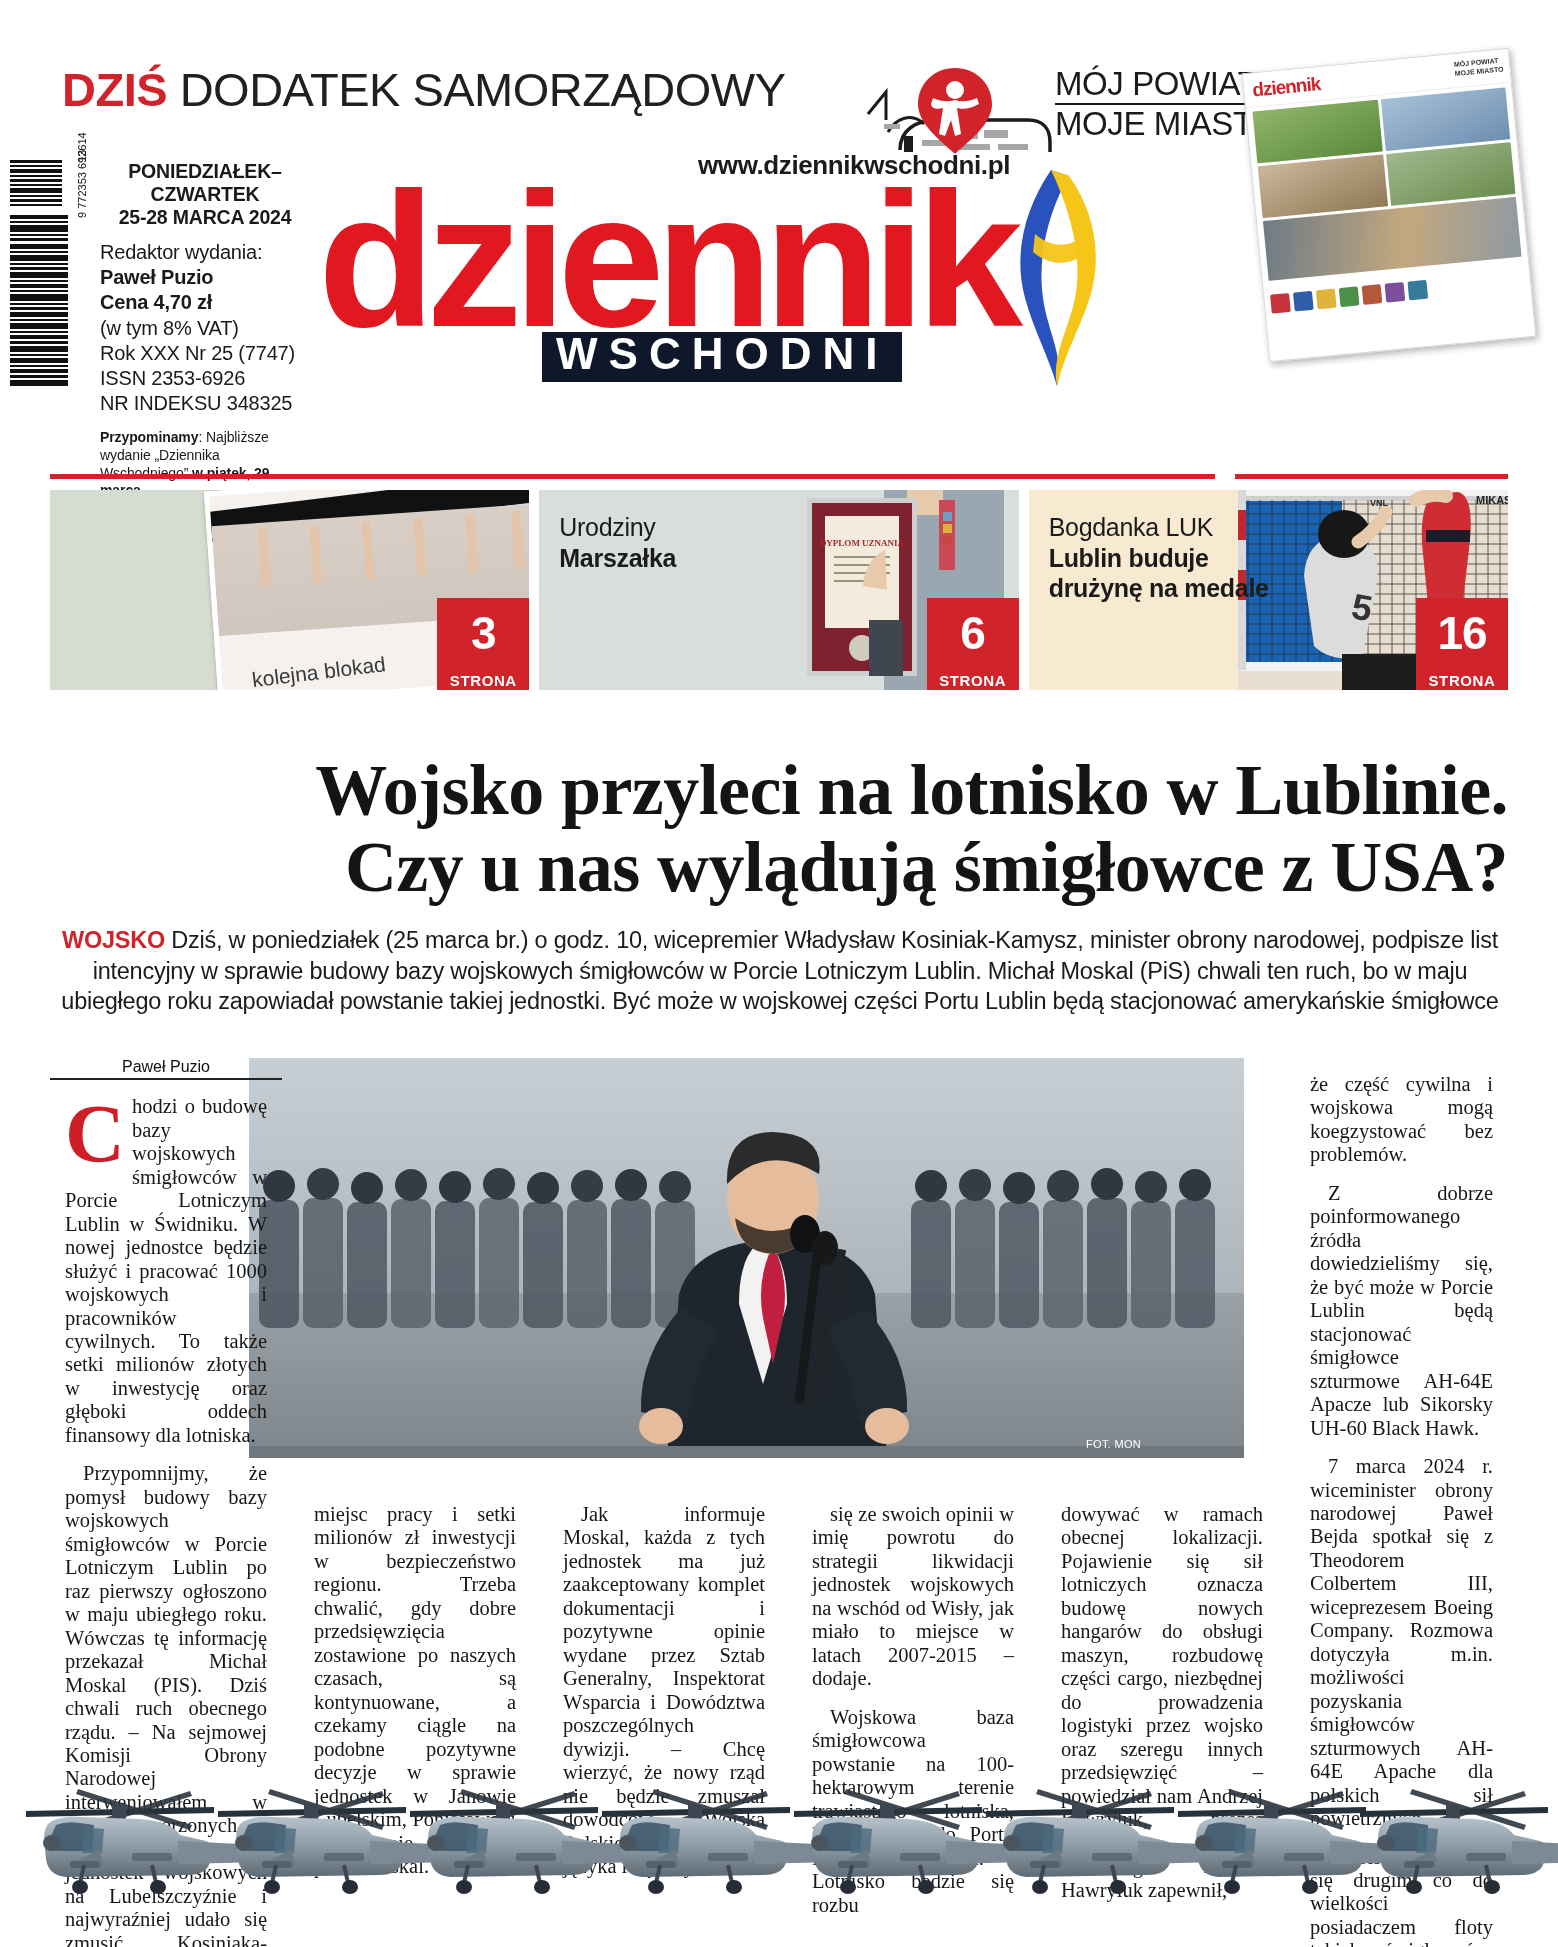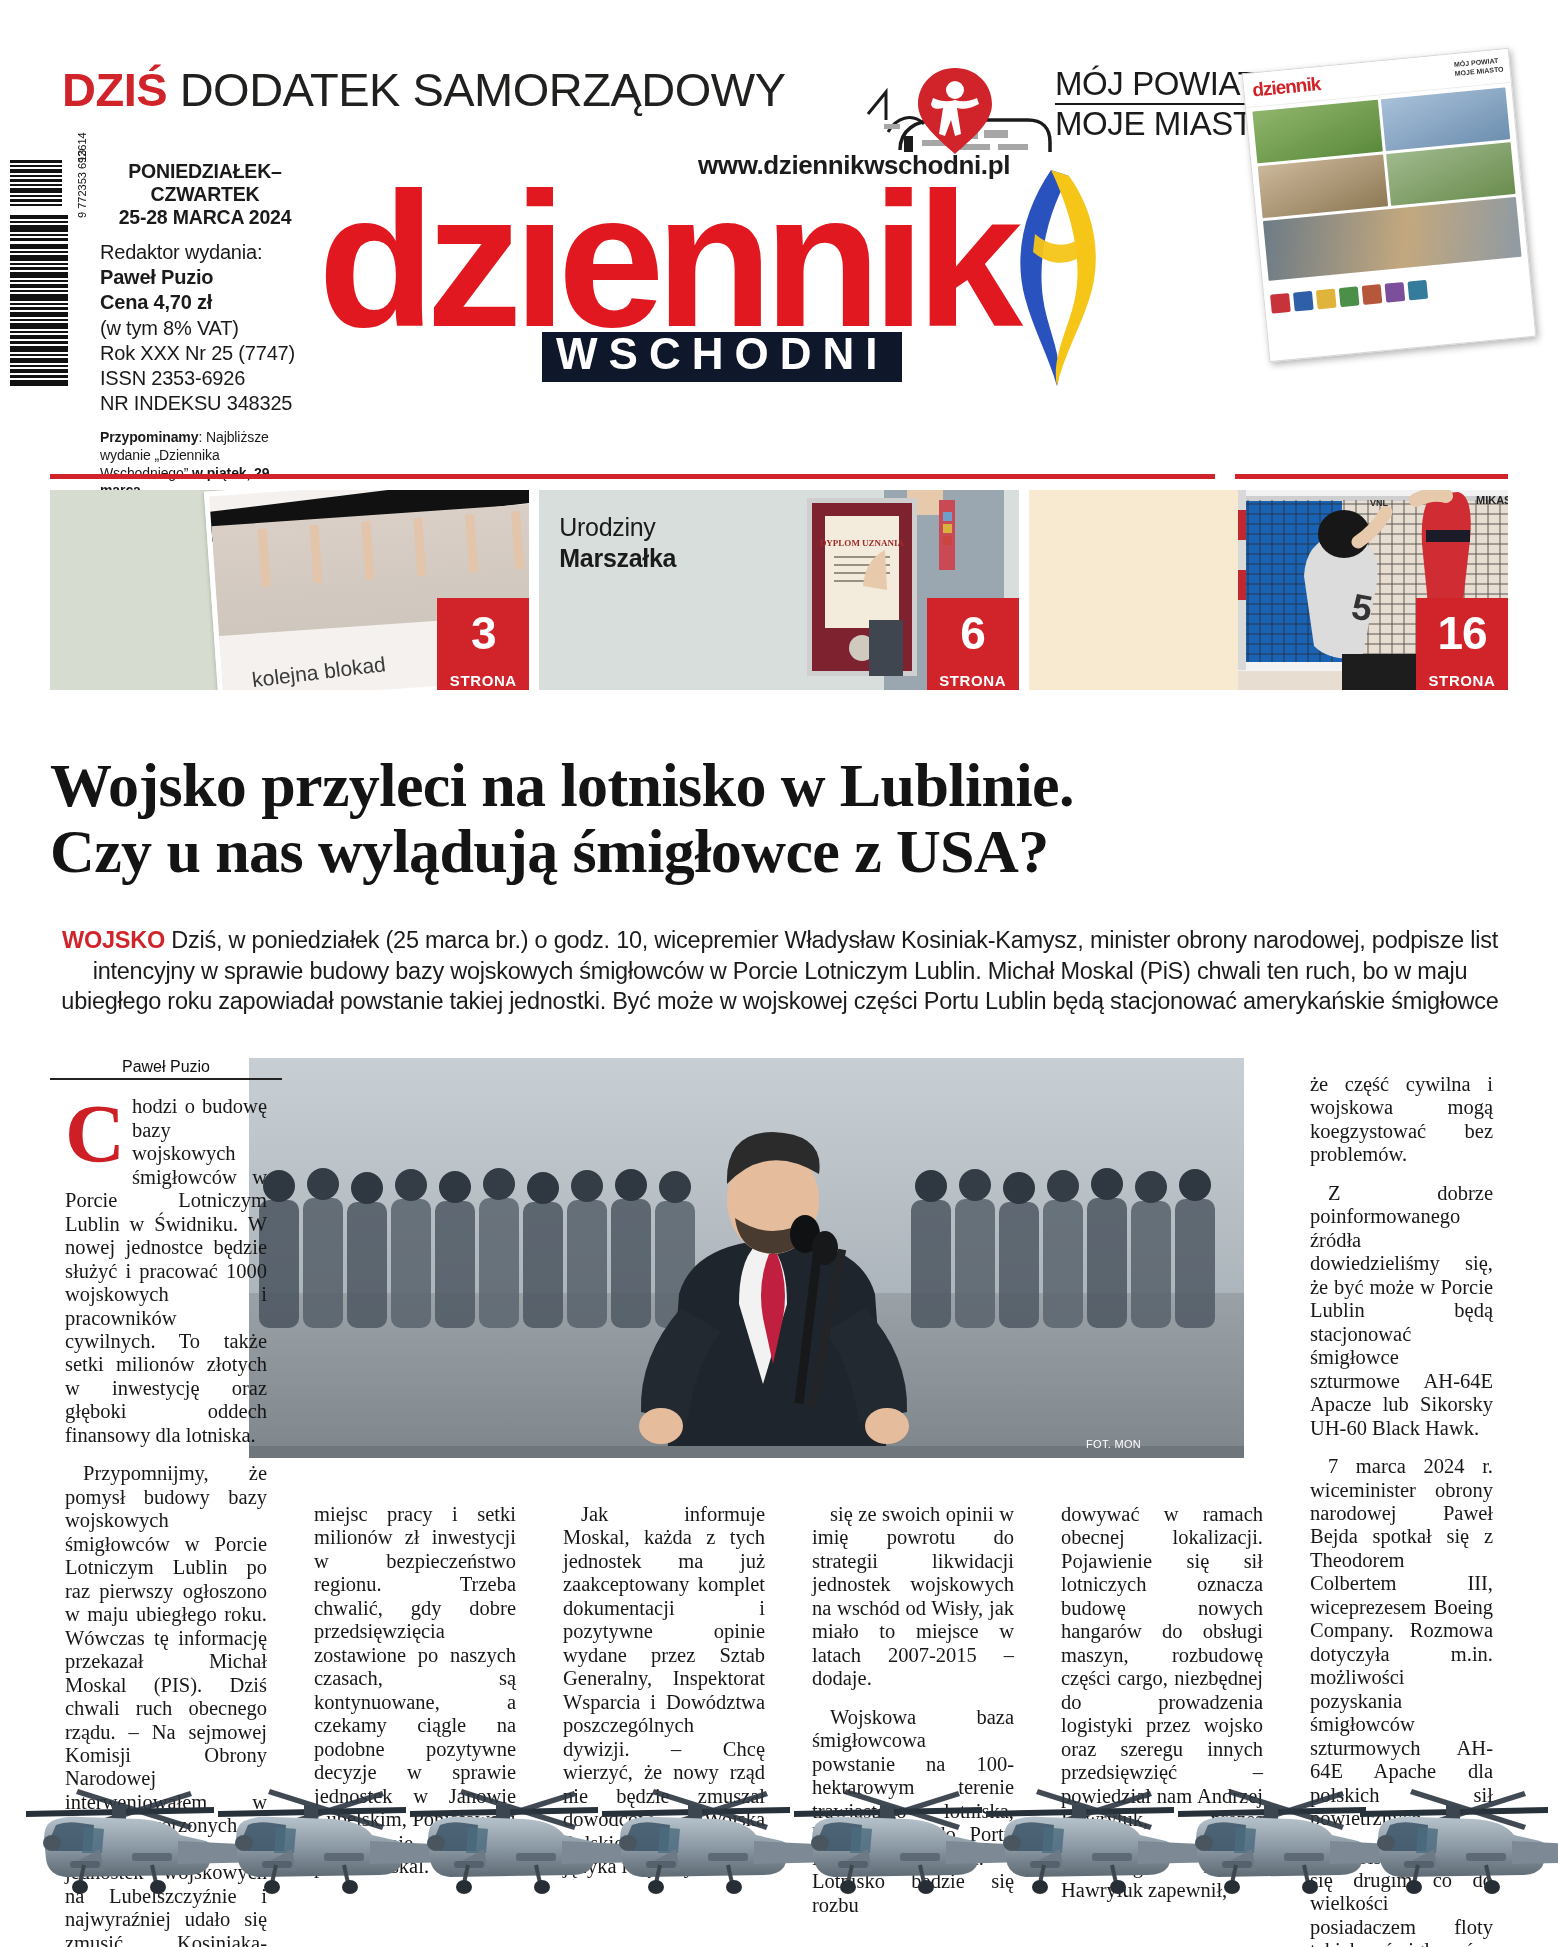--- a/index.html
+++ b/index.html
@@ -126,21 +126,21 @@
   .photo1 .leg { position:absolute; top:36px; width:9px; height:58px; background:#e3c5ab; }
   .photo1 .cap { position:absolute; left:30px; bottom:10px; font-size:21px; color:#3a3a3a; font-family:"Liberation Sans",sans-serif; transform:rotate(-3deg);}
 
   .photo2 { position:absolute; right:0; top:0; width:230px; height:200px; overflow:hidden; }
   .photo3 { position:absolute; right:0; top:0; width:270px; height:200px; overflow:hidden; background:#e9e4dd;}
 
   
   .headline {
     position:absolute; left:50px; top:752px; width:1458px;
     font-family:"Liberation Serif", serif; font-weight:700;
-    font-size:62px; line-height:1.07; text-align:left; color:#141414;
+    font-size:72px; line-height:1.07; text-align:right; color:#141414;
     letter-spacing:-0.6px;
   }
 
   
   .lead {
     position:absolute; left:60px; top:925px; width:1440px;
     font-size:23.5px; line-height:1.30; text-align:center; color:#1b1b1b;
     letter-spacing:-0.25px;
   }
   .lead .kicker { color:#d1232a; font-weight:700; }
@@ -403,20 +403,25 @@
           <path d="M120 52 q18 -12 28 -30" stroke="#e7c9ac" stroke-width="13" fill="none" stroke-linecap="round"></path>
           <text x="112" y="128" font-size="36" fill="#333" font-family="Liberation Sans, sans-serif" font-weight="bold" transform="rotate(10 112 128)">5</text>
           <path d="M196 4 q-14 10 -12 50 l6 60 q14 10 34 6 l8 -70 q4 -44 -12 -48 z" fill="#cf2c33"></path>
           <rect x="188" y="40" width="44" height="12" fill="#1b1b2a"></rect>
           <path d="M178 10 q16 -8 30 -4" stroke="#e7c9ac" stroke-width="14" fill="none" stroke-linecap="round"></path>
           <text x="238" y="14" font-size="11" fill="#222" font-family="Liberation Sans, sans-serif" font-weight="bold">MIKASA</text>
           <text x="132" y="16" font-size="9" fill="#2a2a2a" font-family="Liberation Sans, sans-serif" font-weight="bold">VNL</text>
           <rect x="104" y="164" width="110" height="36" fill="#1d1d1d"></rect>
         </svg>
       </div>
+      <div class="t-text">
+        <span>Bogdanka LUK</span><br>
+        <b>Lublin buduje</b><br>
+        <b>drużynę na medale</b>
+      </div>
       <div class="t-pagebox">
         <div class="t-pagenum">16</div>
         <div class="t-pageword">STRONA</div>
       </div>
     </div>
   </div>
 
   <div class="headline">
     <div>Wojsko przyleci na lotnisko w Lublinie.</div>
     <div>Czy u nas wylądują śmigłowce z USA?</div>

